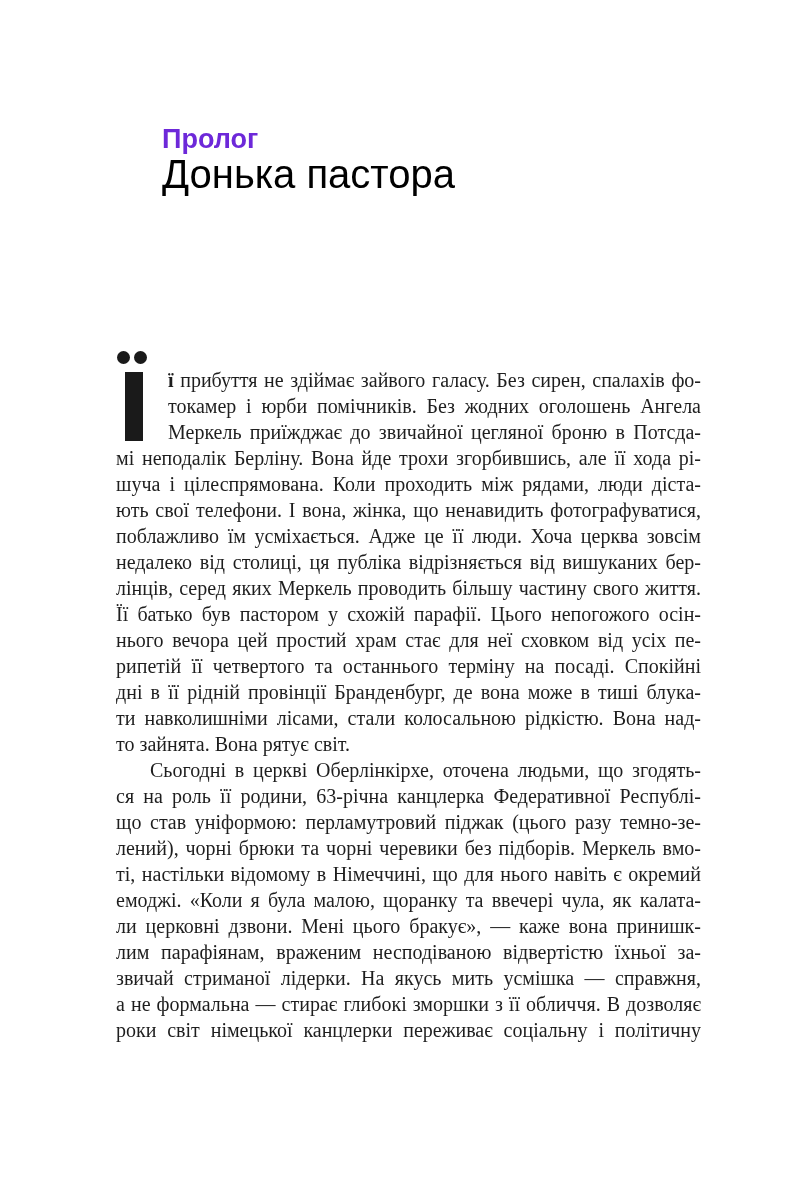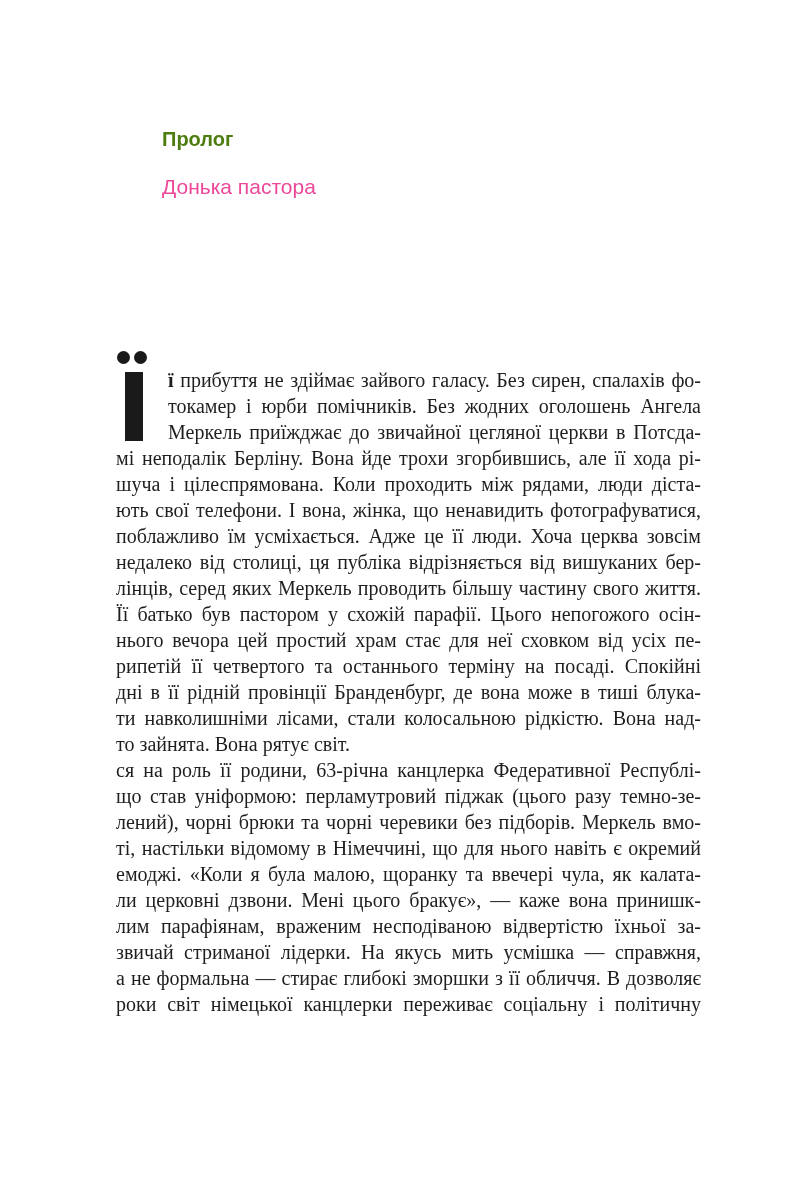--- a/index.html
+++ b/index.html
@@ -17,31 +17,31 @@
   }
   
   .heading {
     position: absolute;
     left: 162px;
     top: 124px;
   }
   .heading .kicker {
     font-family: "Liberation Sans", sans-serif;
     font-weight: 700;
-    font-size: 20px;
+    font-size: 27px;
     line-height: 30px;
-    color: #4d7c0f;
+    color: #6d28d9;
   }
   .heading .title {
     font-family: "Liberation Sans", sans-serif;
     font-weight: 400;
-    font-size: 21px;
+    font-size: 40px;
     line-height: 34px;
-    margin-top: 16px;
-    color: #ec4899;
+    margin-top: 3px;
+    color: #000000;
   }
   
   .body-text {
     position: absolute;
     left: 116px;
     top: 367px;
     width: 585px;
     font-family: "Liberation Serif", serif;
     font-size: 20px;
     color: #1e1e1e;
@@ -118,33 +118,34 @@
       <span class="dropcap">
         <span class="dc-art">
           <span class="dc-dot d1"></span>
           <span class="dc-dot d2"></span>
           <span class="dc-stem"></span>
         </span>
         <span class="visually-hidden">Ї</span>
       </span>
       <div class="bline"><b>ї</b> прибуття не здіймає зайвого галасу. Без сирен, спалахів фо-</div>
       <div class="bline">токамер і юрби помічників. Без жодних оголошень Ангела</div>
-      <div class="bline">Меркель приїжджає до звичайної цегляної церкви в Потсда-</div>
+      <div class="bline">Меркель приїжджає до звичайної цегляної броню в Потсда-</div>
       <div class="bline">мі неподалік Берліну. Вона йде трохи згорбившись, але її хода рі-</div>
       <div class="bline">шуча і цілеспрямована. Коли проходить між рядами, люди діста-</div>
       <div class="bline">ють свої телефони. І вона, жінка, що ненавидить фотографуватися,</div>
       <div class="bline">поблажливо їм усміхається. Адже це її люди. Хоча церква зовсім</div>
       <div class="bline">недалеко від столиці, ця публіка відрізняється від вишуканих бер-</div>
       <div class="bline">лінців, серед яких Меркель проводить більшу частину свого життя.</div>
       <div class="bline">Її батько був пастором у схожій парафії. Цього непогожого осін-</div>
       <div class="bline">нього вечора цей простий храм стає для неї сховком від усіх пе-</div>
       <div class="bline">рипетій її четвертого та останнього терміну на посаді. Спокійні</div>
       <div class="bline">дні в її рідній провінції Бранденбург, де вона може в тиші блука-</div>
       <div class="bline">ти навколишніми лісами, стали колосальною рідкістю. Вона над-</div>
       <div class="bline last">то зайнята. Вона рятує світ.</div>
+      <div class="bline indent">Сьогодні в церкві Оберлінкірхе, оточена людьми, що згодять-</div>
       <div class="bline">ся на роль її родини, 63-річна канцлерка Федеративної Республі-</div>
       <div class="bline">що став уніформою: перламутровий піджак (цього разу темно-зе-</div>
       <div class="bline">лений), чорні брюки та чорні черевики без підборів. Меркель вмо-</div>
       <div class="bline">ті, настільки відомому в Німеччині, що для нього навіть є окремий</div>
       <div class="bline">емоджі. «Коли я була малою, щоранку та ввечері чула, як калата-</div>
       <div class="bline">ли церковні дзвони. Мені цього бракує», — каже вона принишк-</div>
       <div class="bline">лим парафіянам, враженим несподіваною відвертістю їхньої за-</div>
       <div class="bline">звичай стриманої лідерки. На якусь мить усмішка — справжня,</div>
       <div class="bline">а не формальна — стирає глибокі зморшки з її обличчя. В дозволяє</div>
       <div class="bline">роки світ німецької канцлерки переживає соціальну і політичну</div>

